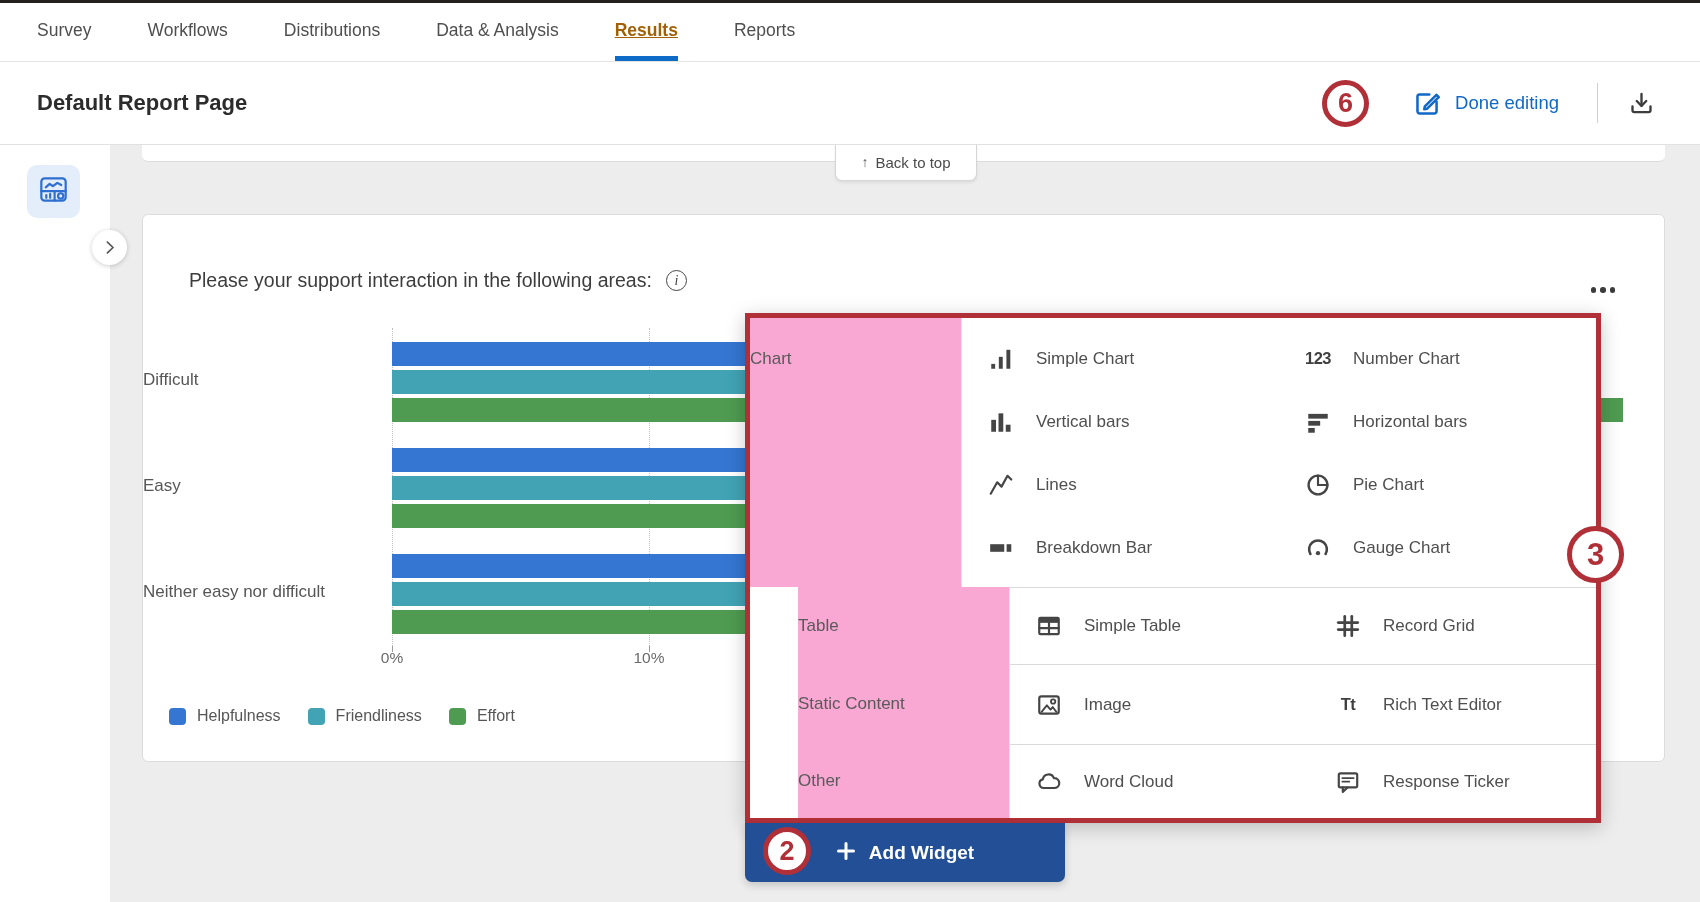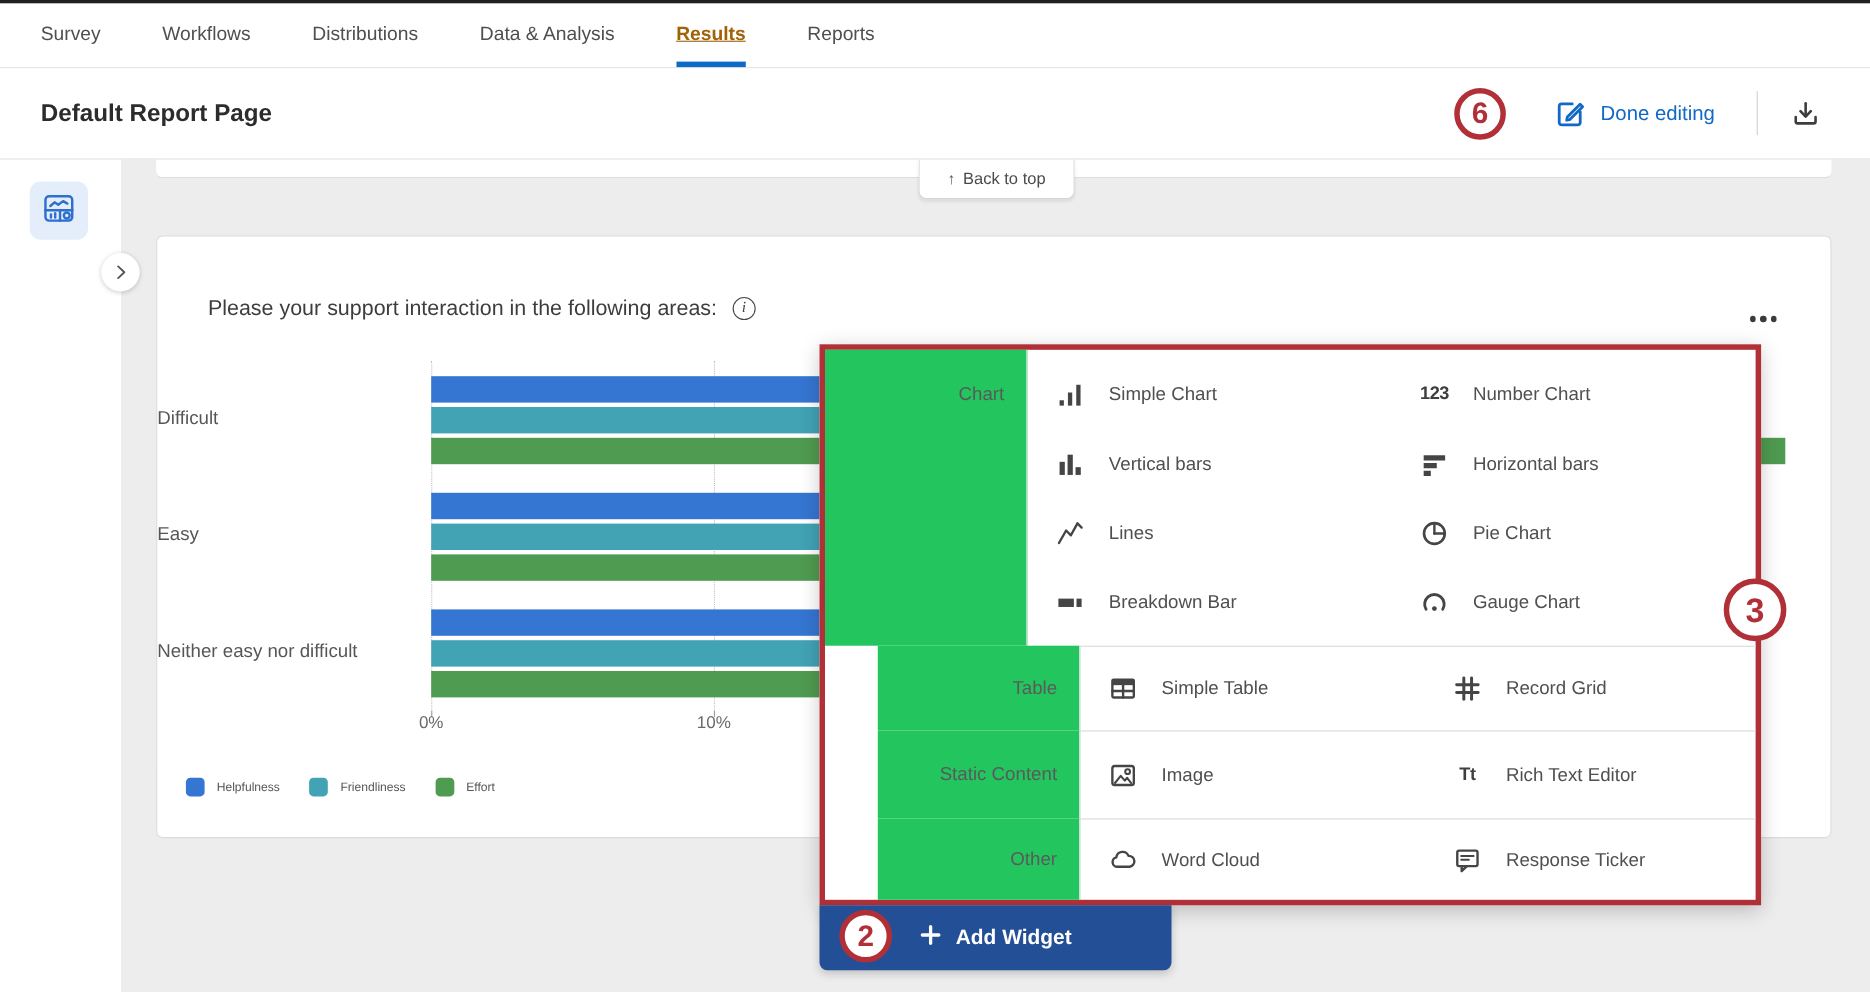--- a/index.html
+++ b/index.html
@@ -66,30 +66,30 @@
   
   .gridline{position:absolute;top:113px;height:318px;width:0;border-left:1px dotted #c0c0c0;z-index:1;}
   .axis-tick{position:absolute;top:431px;width:1px;height:6px;background:#9a9a9a;}
   .bar{position:absolute;height:24px;z-index:2;}
   .cat-label{position:absolute;left:0;width:241px;font-size:17px;color:#565656;
              height:22px;line-height:22px;z-index:2;}
   .x-label{position:absolute;top:434px;width:80px;text-align:center;font-size:15.5px;color:#6a6a6a;z-index:2;}
   .legend{position:absolute;left:26px;top:492px;display:flex;gap:27px;align-items:center;z-index:2;}
   .legend-item{display:flex;align-items:center;gap:11px;}
   .legend-sq{width:17px;height:17px;border-radius:4px;}
-  .legend-label{font-size:11px;color:#565656;}
+  .legend-label{font-size:16px;color:#565656;}
 
   
   .menu{position:absolute;left:745px;top:313px;width:856px;height:510px;background:#fff;
         border:5px solid #b13038;box-sizing:border-box;z-index:10;display:flex;flex-direction:column;
         box-shadow:0 4px 18px rgba(0,0,0,0.22);}
   .menu-section{display:flex;}
   .menu-section.grow{flex:1;border-radius:16px;}
-  .menu-cat{width:184px;background:#22c55e;border-right:1px solid #e3e3e3;display:flex;
-            justify-content:flex-end;padding-right:20px;box-sizing:border-box;}
+  .menu-cat{width:212px;background:#f9a8d4;border-right:1px solid #e3e3e3;display:flex;
+            padding-right:20px;box-sizing:border-box;}
   .menu-cat span{font-size:17px;color:#5a5a5a;display:flex;align-items:center;}
   .menu-section.single .menu-cat{align-items:center;margin-left:48px;}
   .menu-section.multi .menu-cat span{height:63px;margin-top:9px;}
   .menu-items{flex:1;display:grid;grid-template-columns:1fr 1fr;}
   .menu-section.multi .menu-items{padding:9px 0 8px;grid-auto-rows:63px;}
   .menu-section.single .menu-items{align-content:center;gap:12px;}
   .menu-section + .menu-section .menu-items{border-top:1px solid #dadada;}
   .menu-item{display:flex;align-items:center;padding-left:24px;cursor:pointer;}
   .mi-icon{width:30px;height:30px;display:flex;align-items:center;justify-content:center;
            margin-right:20px;color:#454545;flex:none;}

